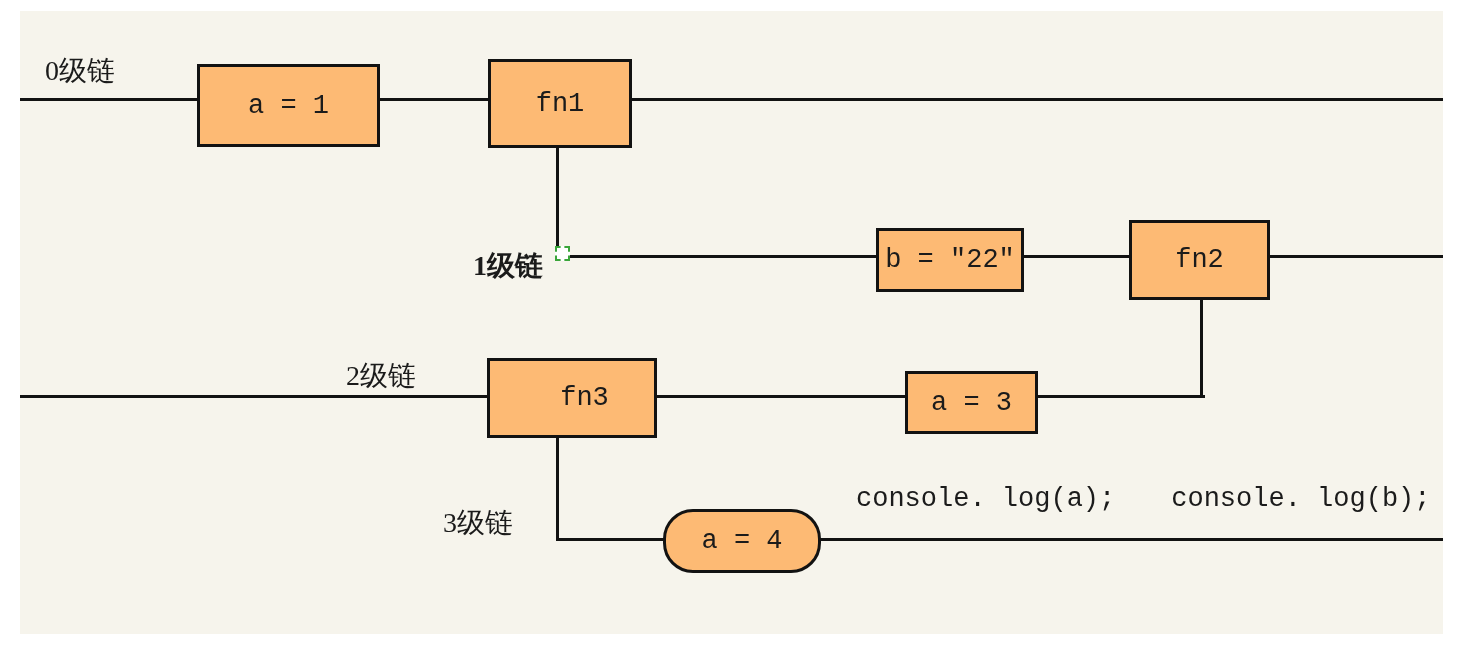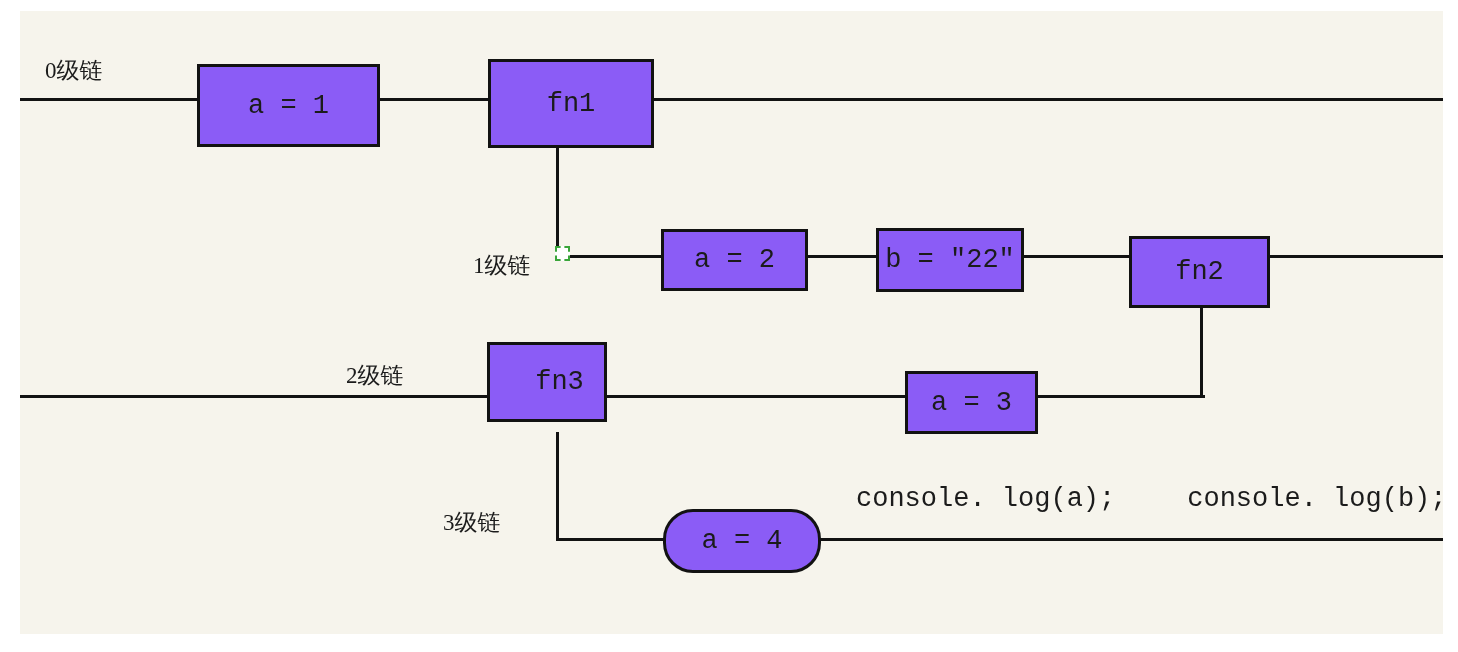--- a/index.html
+++ b/index.html
@@ -20,50 +20,50 @@
   }
   .hline, .vline {
     position: absolute;
     background: #121212;
   }
   .hline { height: 3px; }
   .vline { width: 3px; }
   .node {
     position: absolute;
     box-sizing: border-box;
-    background: #8b5cf6;
+    background: #fdba74;
     border: 3px solid #121212;
     display: flex;
     align-items: center;
     justify-content: center;
     font-family: "Liberation Mono", "DejaVu Sans Mono", monospace;
     font-size: 27px;
     color: #1b1b1b;
     white-space: pre;
   }
   .chain-label {
     position: absolute;
-    font-size: 23px;
+    font-size: 28px;
     line-height: 34px;
     color: #1b1b1b;
     white-space: nowrap;
   }
   #handle {
     position: absolute;
     left: 555px; top: 246px;
     width: 15px; height: 15px;
     box-sizing: border-box;
     background: #ffffff;
     border: 2px dashed #3aa53a;
   }
   #code-line {
     position: absolute;
     left: 856px; top: 484px;
     display: flex;
-    gap: 72px;
+    gap: 56px;
     font-family: "Liberation Mono", "DejaVu Sans Mono", monospace;
     font-size: 27px;
     color: #1b1b1b;
     white-space: pre;
   }
 </style>
 </head>
 <body>
 
 <div id="stage">
@@ -74,32 +74,31 @@
   <div class="hline" style="left:20px;  top:395px; width:1185px;"></div>
   <div class="hline" style="left:558px; top:538px; width:885px;"></div>
 
   <div class="vline" style="left:556px;  top:146px; height:112px;"></div>
   <div class="vline" style="left:1200px; top:298px; height:100px;"></div>
   <div class="vline" style="left:556px;  top:432px; height:109px;"></div>
 
   <div id="handle"></div>
 
   <div class="chain-label" style="left:45px;  top:54px;">0级链</div>
-  <div class="chain-label" style="left:473px; top:249px;">1级链</div>
+  <div class="chain-label" style="left:473px; top:249px;font-weight:bold;">1级链</div>
   <div class="chain-label" style="left:346px; top:359px;">2级链</div>
   <div class="chain-label" style="left:443px; top:506px;font-family:Liberation Serif, serif;">3级链</div>
 
   <div class="node" style="left:197px; top:64px; width:183px; height:83px;">a = 1</div>
-  <div class="node" style="left:488px; top:59px; width:166px; height:89px;">fn1</div>
+  <div class="node" style="left:488px; top:59px; width:144px; height:89px;">fn1</div>
 
-  <div class="node" style="left:661px;  top:229px; width:147px; height:62px;">a = 2</div>
   <div class="node" style="left:876px;  top:228px; width:148px; height:64px;text-align:right;">b = ″22″</div>
-  <div class="node" style="left:1129px; top:236px; width:141px; height:72px;">fn2</div>
+  <div class="node" style="left:1129px; top:220px; width:141px; height:80px;">fn2</div>
 
-  <div class="node" style="left:487px; top:342px; width:120px; height:80px;padding-left:25px;">fn3</div>
+  <div class="node" style="left:487px; top:358px; width:170px; height:80px;padding-left:25px;">fn3</div>
   <div class="node" style="left:905px; top:371px; width:133px; height:63px;">a = 3</div>
 
   <div class="node" style="left:663px; top:509px; width:158px; height:64px;border-radius:30px;">a = 4</div>
 
   <div id="code-line">
     <span>console. log(a);</span>
     <span>console. log(b);</span>
   </div>
 </div>
 

